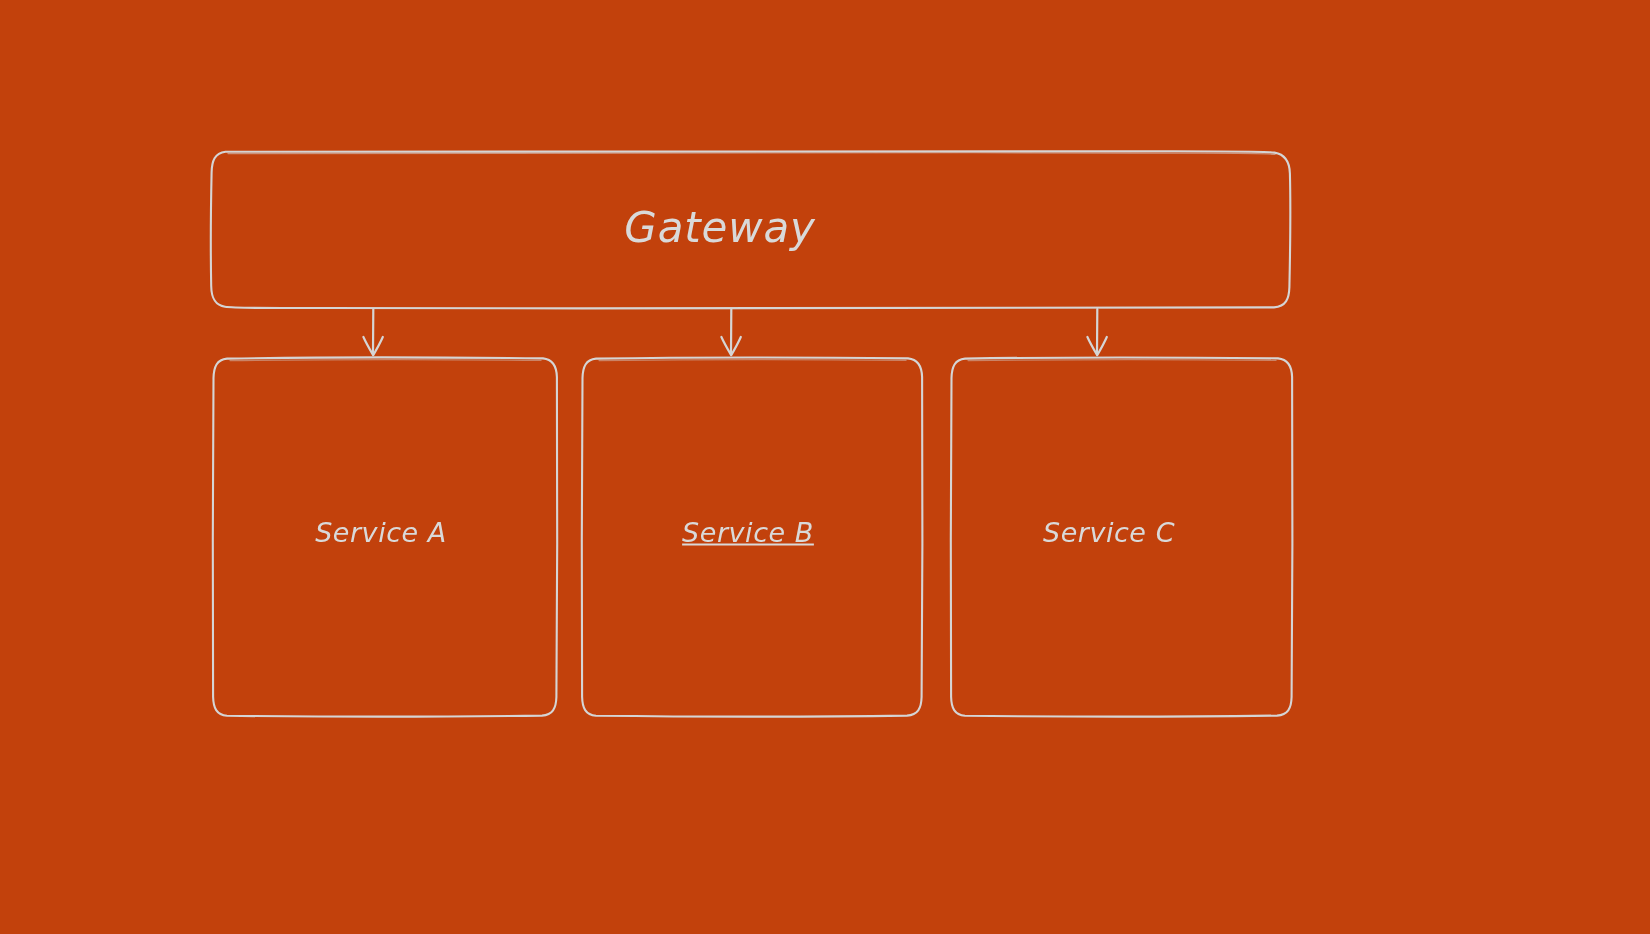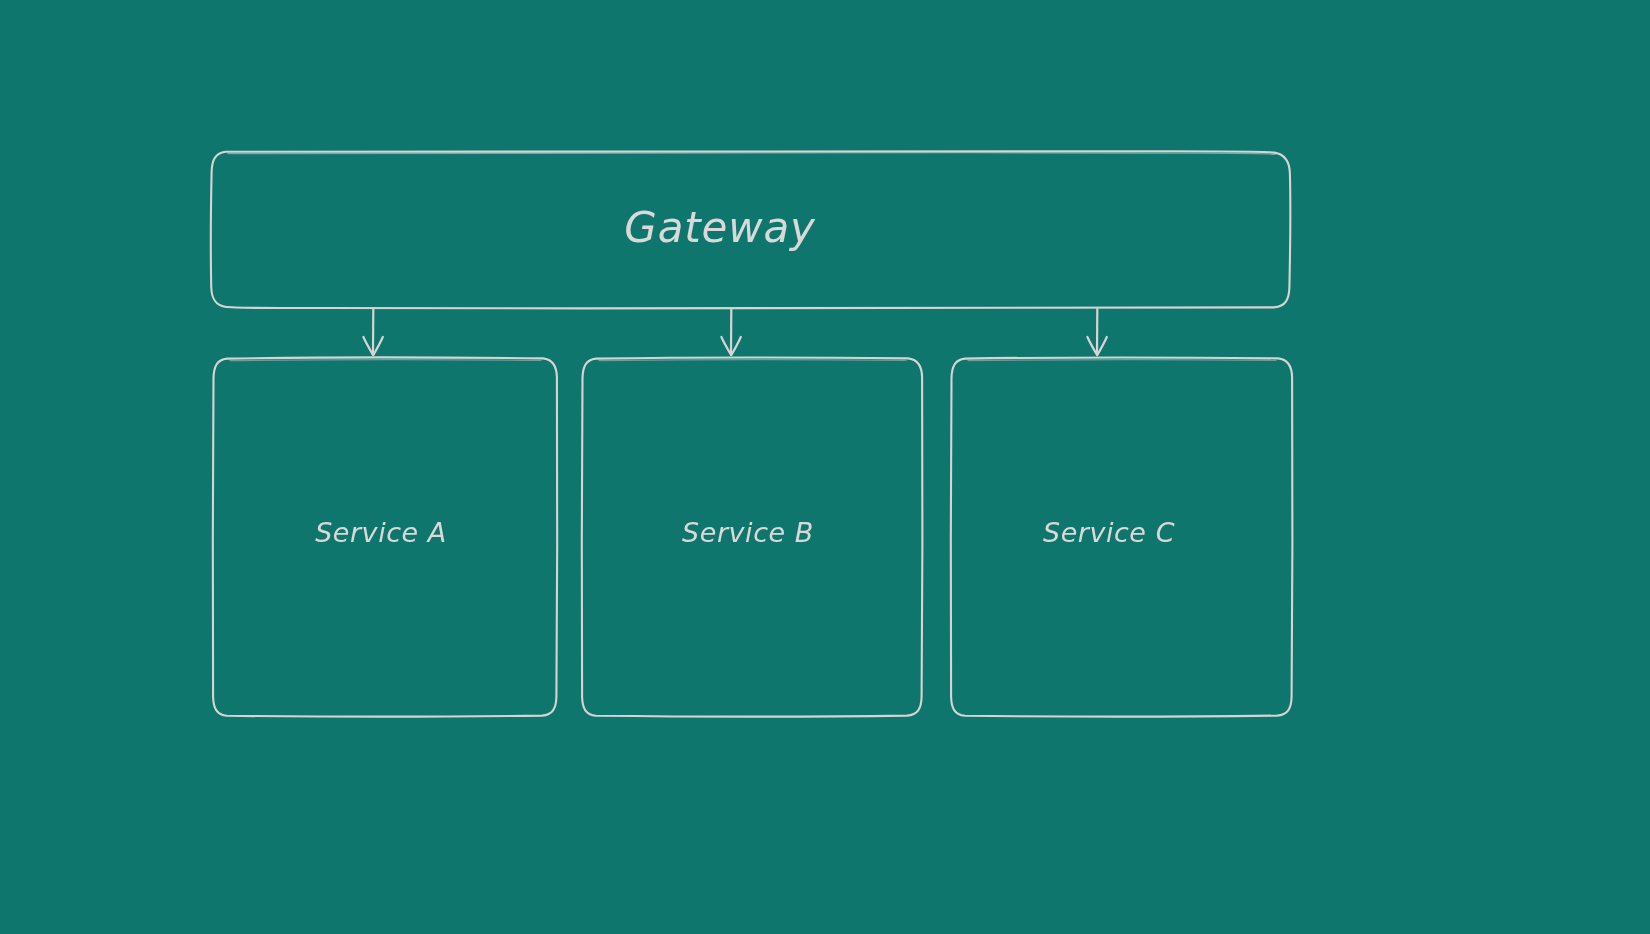--- a/index.html
+++ b/index.html
@@ -45,21 +45,21 @@
     font-weight: 400;
   }
   .label-service {
     font-size: 27px;
     font-weight: 400;
   }
 </style>
 </head>
 <body style="background: rgb(18, 18, 18);">
 
-<div id="canvas" style="background: #0f766e;">
+<div id="canvas" style="background: #c2410c;">
 
   <svg id="diagram-svg" viewBox="0 0 1650 934" xmlns="http://www.w3.org/2000/svg">
 
     <g>
       <path d="M 225.5 151.8
                C 330 150.4, 700 150.2, 1100 151.2
                C 1200 151.5, 1262 150.9, 1274.5 152.6
                C 1285.5 154.4, 1289.6 162.4, 1289.9 173.5
                C 1290.6 200.0, 1290.2 250.0, 1289.4 287.0
                C 1289.1 299.2, 1285.8 306.4, 1274.0 307.4
@@ -129,17 +129,17 @@
       <path d="M 1087.4 337.0 C 1089.8 342.4, 1093.8 349.4, 1097.2 355.2
                C 1100.6 349.4, 1104.4 342.4, 1106.8 337.0" fill="none" stroke="#d5d5d5" stroke-width="2.2" stroke-linecap="round" stroke-linejoin="round"></path>
     </g>
 
   </svg>
 
   <div class="node-label label-gateway" style="left:720px; top:227px;">Gateway</div>
 
   <div class="node-label label-service" style="left:381px; top:532px;">Service A</div>
 
-  <div class="node-label label-service" style="left:748px; top:532px;">Service B</div>
+  <div class="node-label label-service" style="left:748px; top:532px;text-decoration:underline;">Service B</div>
 
   <div class="node-label label-service" style="left:1109px; top:532px;text-align:right;">Service C</div>
 
 </div>
 
 </body></html>

